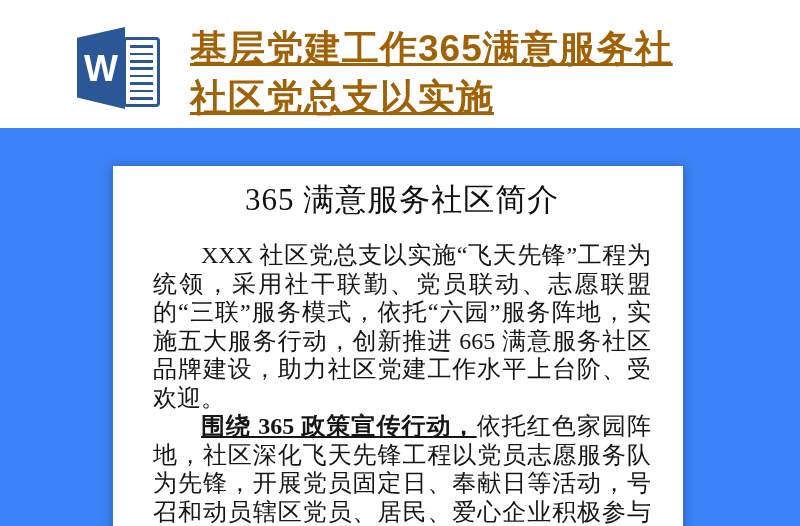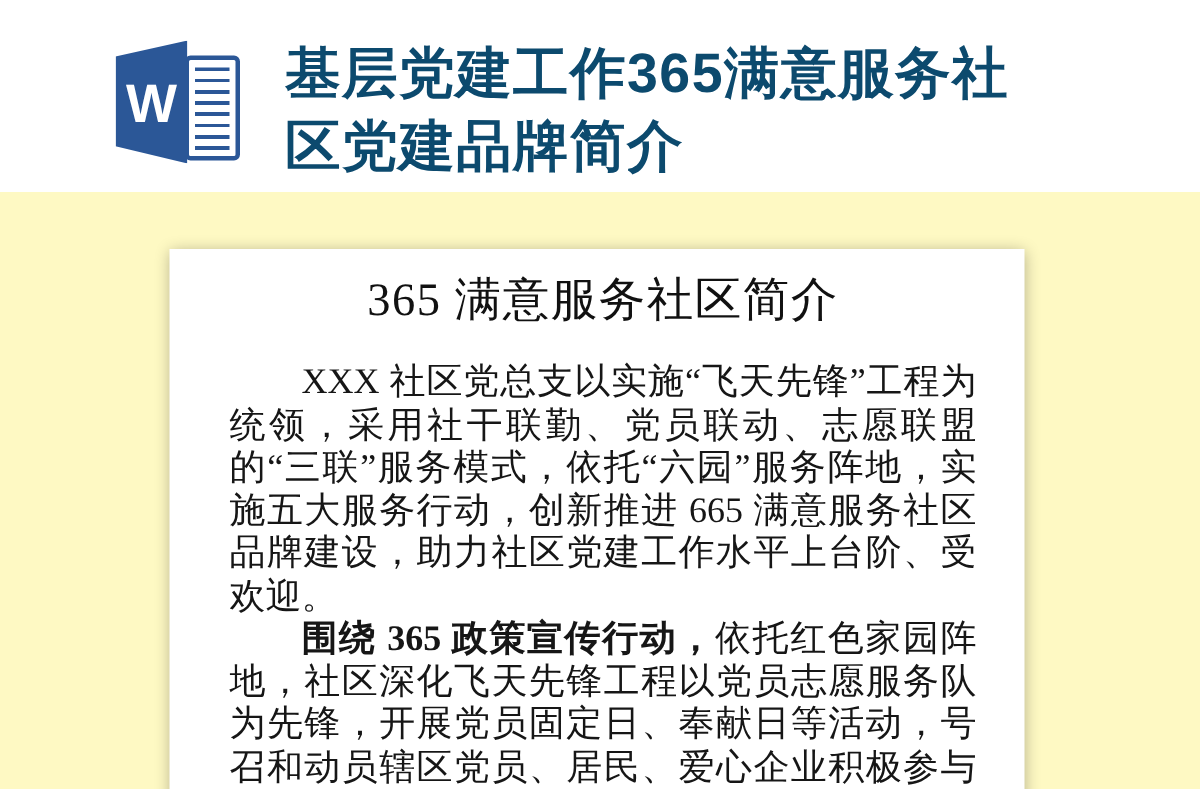--- a/index.html
+++ b/index.html
@@ -50,30 +50,31 @@
     transform: translateY(1px);
     font-family: "Liberation Sans", "DejaVu Sans", sans-serif;
   }
 
   .file-title {
     margin: 0;
     padding: 24px 0 0 190px;
     font-size: 37px;
     line-height: 49px;
     font-weight: 700;
-    color: #0c4a6e;
+    color: #a16207;
     letter-spacing: 1px;
+    text-decoration: underline;
   }
   .file-title .line { display: block; }
 
   
   .preview-area {
     position: relative;
     height: 398px;
-    background: #fef9c3;
+    background: #3b82f6;
   }
   .doc-page {
     position: absolute; left: 113px; top: 38px;
     width: 570px; height: 382px;
     background: #ffffff;
     box-shadow: 0 1px 10px rgba(0,0,0,0.30);
     padding: 15px 32px 0 40px;
     overflow: hidden;
   }
   .page-title {
@@ -88,39 +89,39 @@
   }
   .doc-page p {
     margin: 0;
     font-family: "Liberation Serif", "DejaVu Serif", serif;
     font-size: 24px;
     line-height: 28.5px;
     color: #161616;
     text-align: justify;
     text-indent: 2em;
   }
-  .doc-page p .lead { font-weight: 700; }
+  .doc-page p .lead { font-weight: 700; text-decoration: underline; }
 </style>
 </head>
 <body>
 
 <div class="screen">
 
   <header class="header">
     <div class="word-icon">
       <div class="sheet">
         <div class="sheet-lines"></div>
       </div>
       <div class="cover">
         <span class="w">W</span>
       </div>
     </div>
     <h1 class="file-title">
       <span class="line">基层党建工作365满意服务社</span>
-      <span class="line">区党建品牌简介</span>
+      <span class="line">社区党总支以实施</span>
     </h1>
   </header>
 
   <main class="preview-area">
     <div class="doc-page">
       <h2 class="page-title">365 满意服务社区简介</h2>
 
       <p><span>XXX 社区党总支以实施“飞天先锋”工程为统领，采用社干联勤、党员联动、志愿联盟的“三联”服务模式，依托“六园”服务阵地，实施五大服务行动，创新推进 665 满意服务社区品牌建设，助力社区党建工作水平上台阶、受欢迎。</span></p>
 
       <p><span class="lead">围绕 365 政策宣传行动，</span><span>依托红色家园阵地，社区深化飞天先锋工程以党员志愿服务队为先锋，开展党员固定日、奉献日等活动，号召和动员辖区党员、居民、爱心企业积极参与志愿服务。X 个网格党员中心户，分片、分类、分时段开展宣传育民，提升居民获得感。</span></p>

